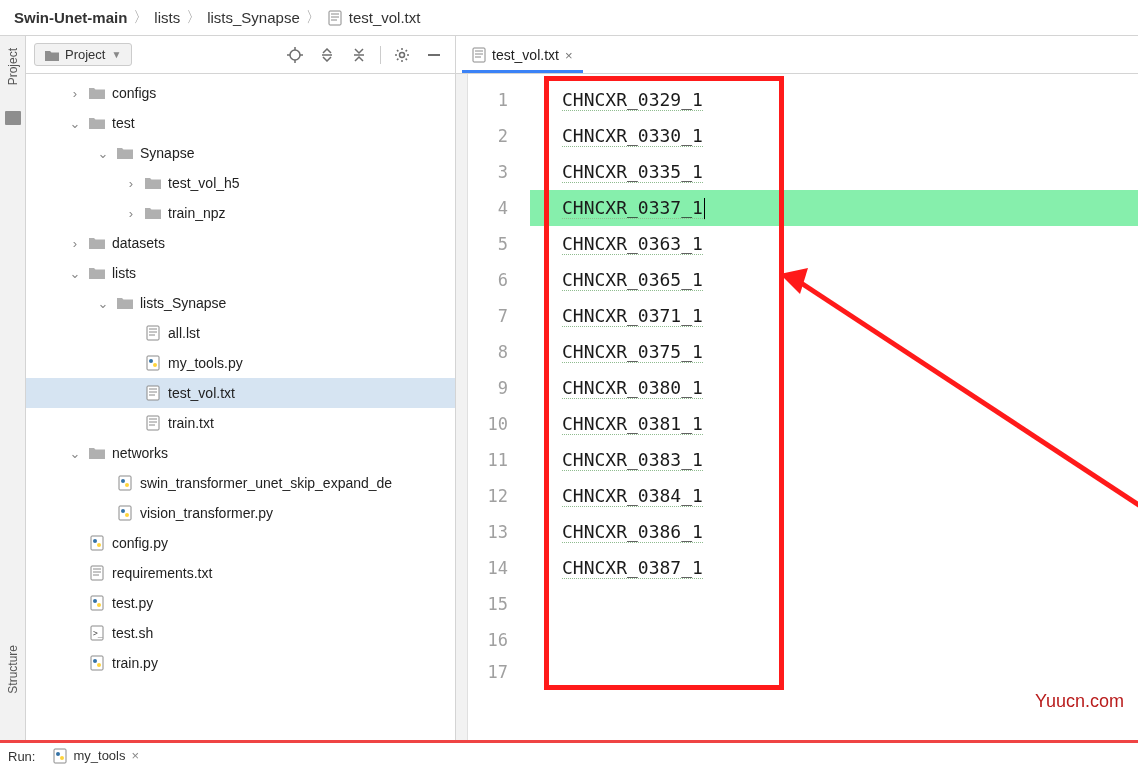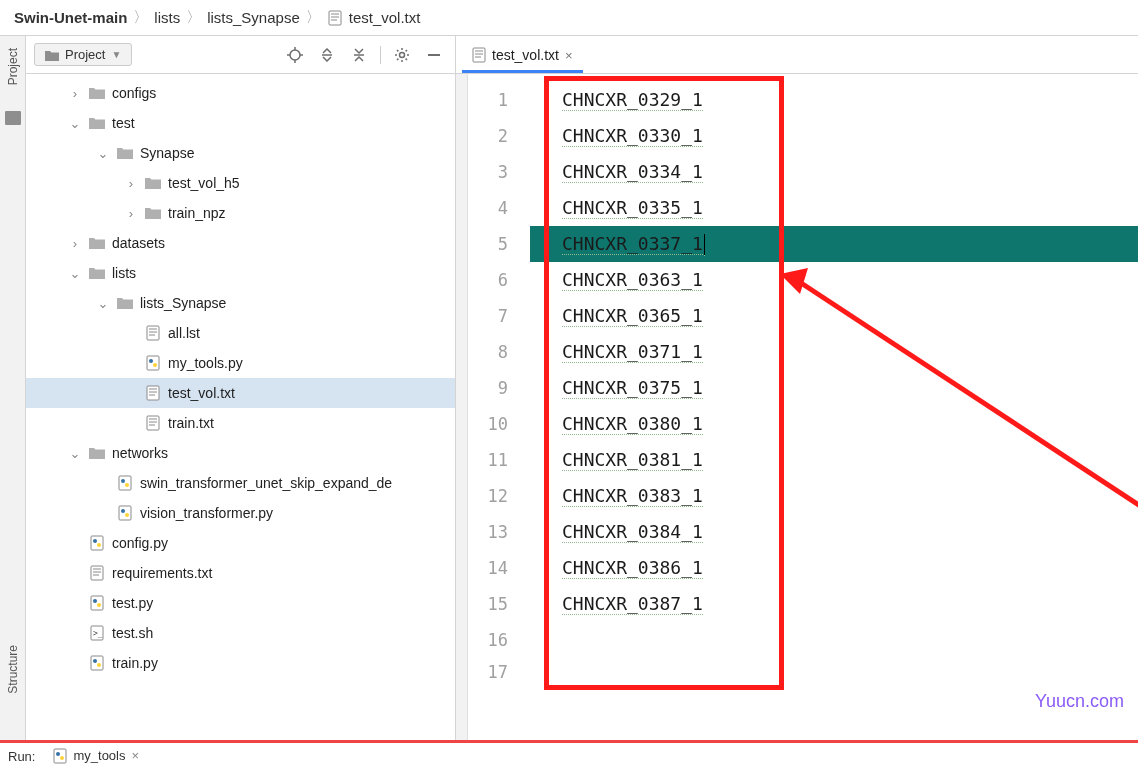--- a/index.html
+++ b/index.html
@@ -30,25 +30,25 @@
 .editor-tabs { height: 38px; border-bottom: 1px solid #d4d4d4; display: flex; align-items: flex-end; padding-left: 6px; }
 .editor-tab { display: flex; align-items: center; gap: 6px; padding: 8px 10px 7px 10px; border-bottom: 3px solid #3b82f6; font-size: 14px; color: #222; cursor: pointer; }
 .editor-tab .close-x { color: #777; font-size: 13px; }
 .editor-body { flex: 1; display: flex; overflow: hidden; position: relative; }
 .gutter-scroll { width: 12px; background: #f2f2f2; border-right: 1px solid #e0e0e0; }
 .gutter { width: 62px; background: #fff; font-family: "Consolas","Menlo",monospace; font-size: 17px; color: #a0a0a0; text-align: right; padding-top: 8px; }
 .gutter .ln { height: 36px; line-height: 36px; padding-right: 22px; }
 .code { flex: 1; font-family: "Consolas","Menlo",monospace; font-size: 18px; color: #1a1a1a; padding-top: 8px; position: relative; min-width: 0; }
 .code .line { height: 36px; line-height: 36px; padding-left: 32px; }
 .code .line span { border-bottom: 1px dotted #8fbc8f; }
-.code .line.current { background: #0f766e; }
+.code .line.current { background: #86efac; }
 .code .line .caret { display: inline-block; width: 1px; height: 22px; background: #000; vertical-align: middle; margin-left: 1px; }
 .red-box { position: absolute; border: 5px solid #ff1a1a; pointer-events: none; }
 .red-arrow { position: absolute; pointer-events: none; }
-.watermark { position: absolute; right: 14px; bottom: 28px; color: #8b5cf6; font-size: 18px; font-family: Arial, sans-serif; }
+.watermark { position: absolute; right: 14px; bottom: 28px; color: #b91c1c; font-size: 18px; font-family: Arial, sans-serif; }
 .bottom-bar { height: 30px; border-top: 3px solid #ef4444; background: #fff; display: flex; align-items: center; padding: 0 8px; font-size: 13px; color: #333; gap: 10px; }
 .bottom-bar .run-tab { display: flex; align-items: center; gap: 6px; padding: 3px 8px; border-bottom: 2px solid transparent; }
 .bottom-bar .close-x { color: #888; }
 .folder-svg { width: 16px; height: 14px; }
 </style>
 </head>
 <body>
 
 <div class="root">
 
@@ -384,21 +384,20 @@
             <div class="ln">13</div>
             <div class="ln">14</div>
             <div class="ln">15</div>
             <div class="ln">16</div>
             <div class="ln" style="height: 20px; line-height: 28px;">17</div>
           </div>
         <div class="code" id="code">
 
           <div class="line"><span>CHNCXR_0329_1</span></div>
             <div class="line"><span>CHNCXR_0330_1</span></div>
-            <div class="line"><span>CHNCXR_0334_1</span></div>
             <div class="line"><span>CHNCXR_0335_1</span></div>
             <div class="line current"><span>CHNCXR_0337_1</span><span class="caret"></span></div>
             <div class="line"><span>CHNCXR_0363_1</span></div>
             <div class="line"><span>CHNCXR_0365_1</span></div>
             <div class="line"><span>CHNCXR_0371_1</span></div>
             <div class="line"><span>CHNCXR_0375_1</span></div>
             <div class="line"><span>CHNCXR_0380_1</span></div>
             <div class="line"><span>CHNCXR_0381_1</span></div>
             <div class="line"><span>CHNCXR_0383_1</span></div>
             <div class="line"><span>CHNCXR_0384_1</span></div>

